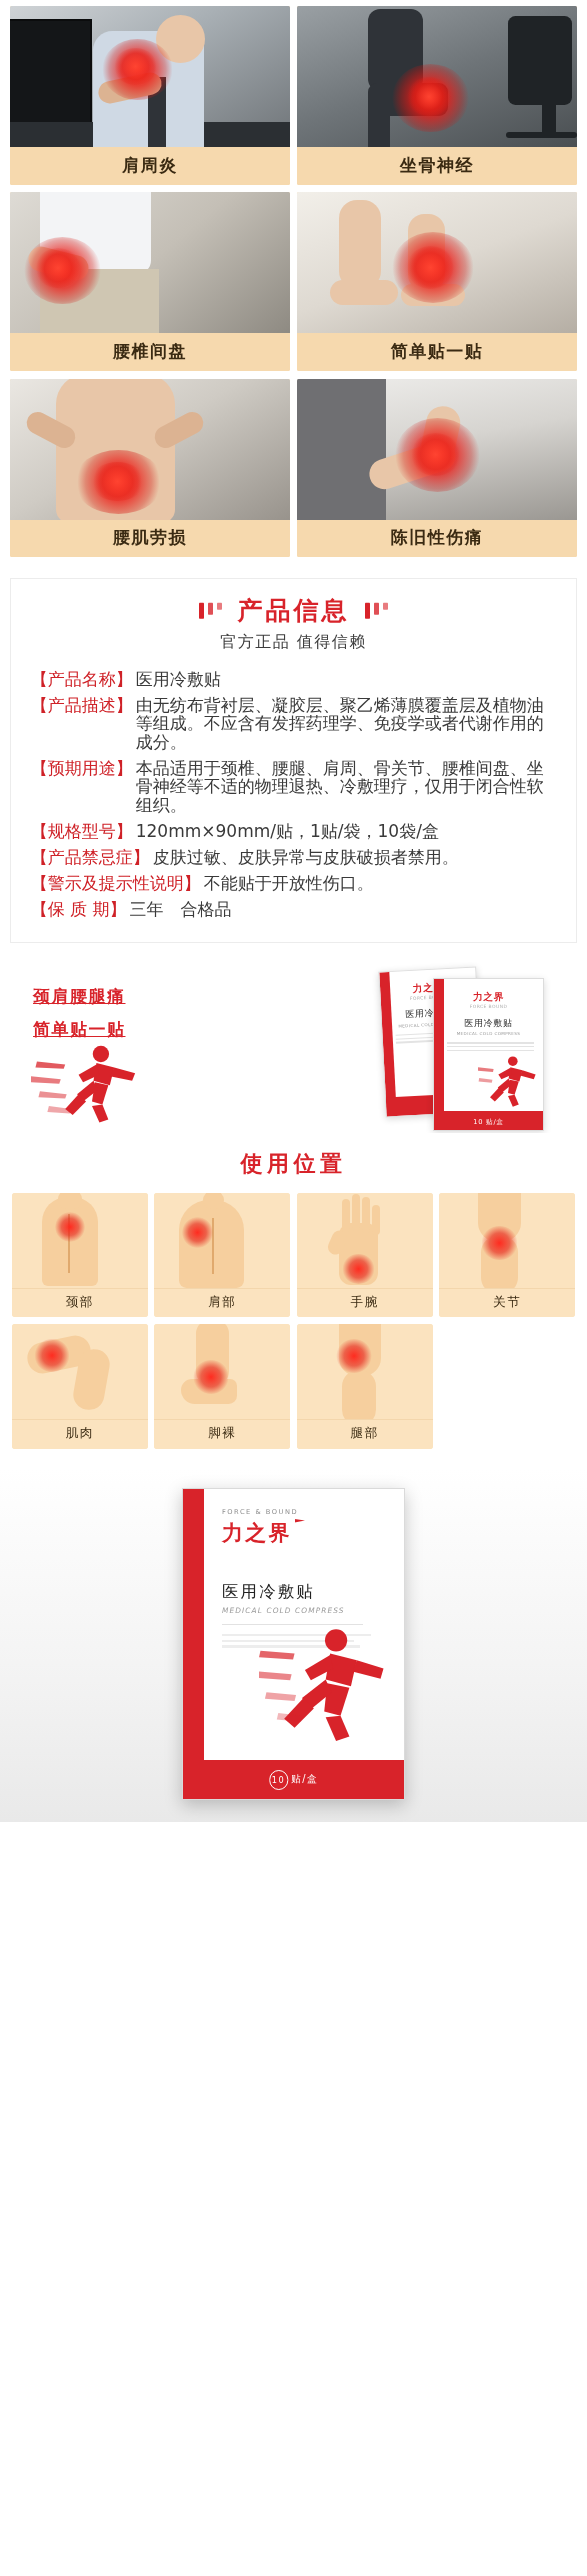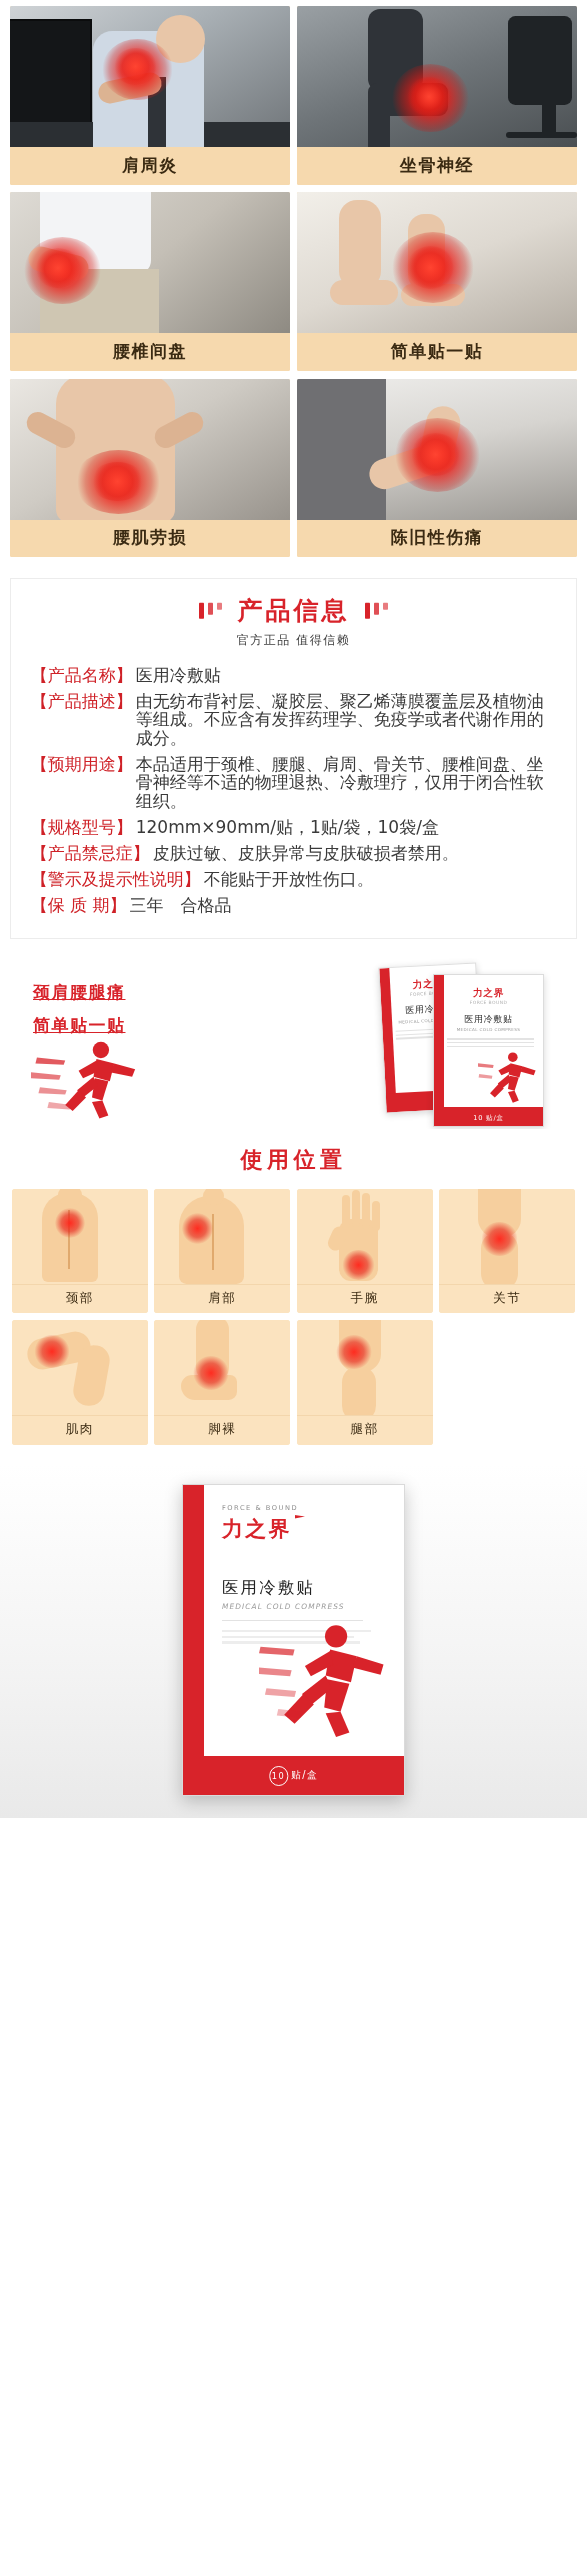--- a/index.html
+++ b/index.html
@@ -92,21 +92,21 @@
   .title-dots { display:inline-flex; gap:3.7px; position:absolute; top:50%; transform: translateY(-50%); }
   .title-dots.left { left: 1.5px; }
   .title-dots.right { right: 1.5px; }
   .title-dots i {
     display: block; width: 5.2px; height: 16.4px; background: #d8232a; border-radius: 0.7px;
   }
   .title-dots i:nth-child(2) { height: 12px; opacity: .8; }
   .title-dots i:nth-child(3) { height: 7.4px; opacity: .6; }
   .info-sub {
     text-align: center;
-    font-size: 12px;
+    font-size: 16px;
     color: #3d3d3d;
     letter-spacing: 1.5px;
     margin-bottom: 13.4px;
   }
   .info-rows { padding: 0 19.3px; }
   .info-row {
     display: flex;
     align-items: flex-start;
     font-size: 17px;
     line-height: 18.6px;

